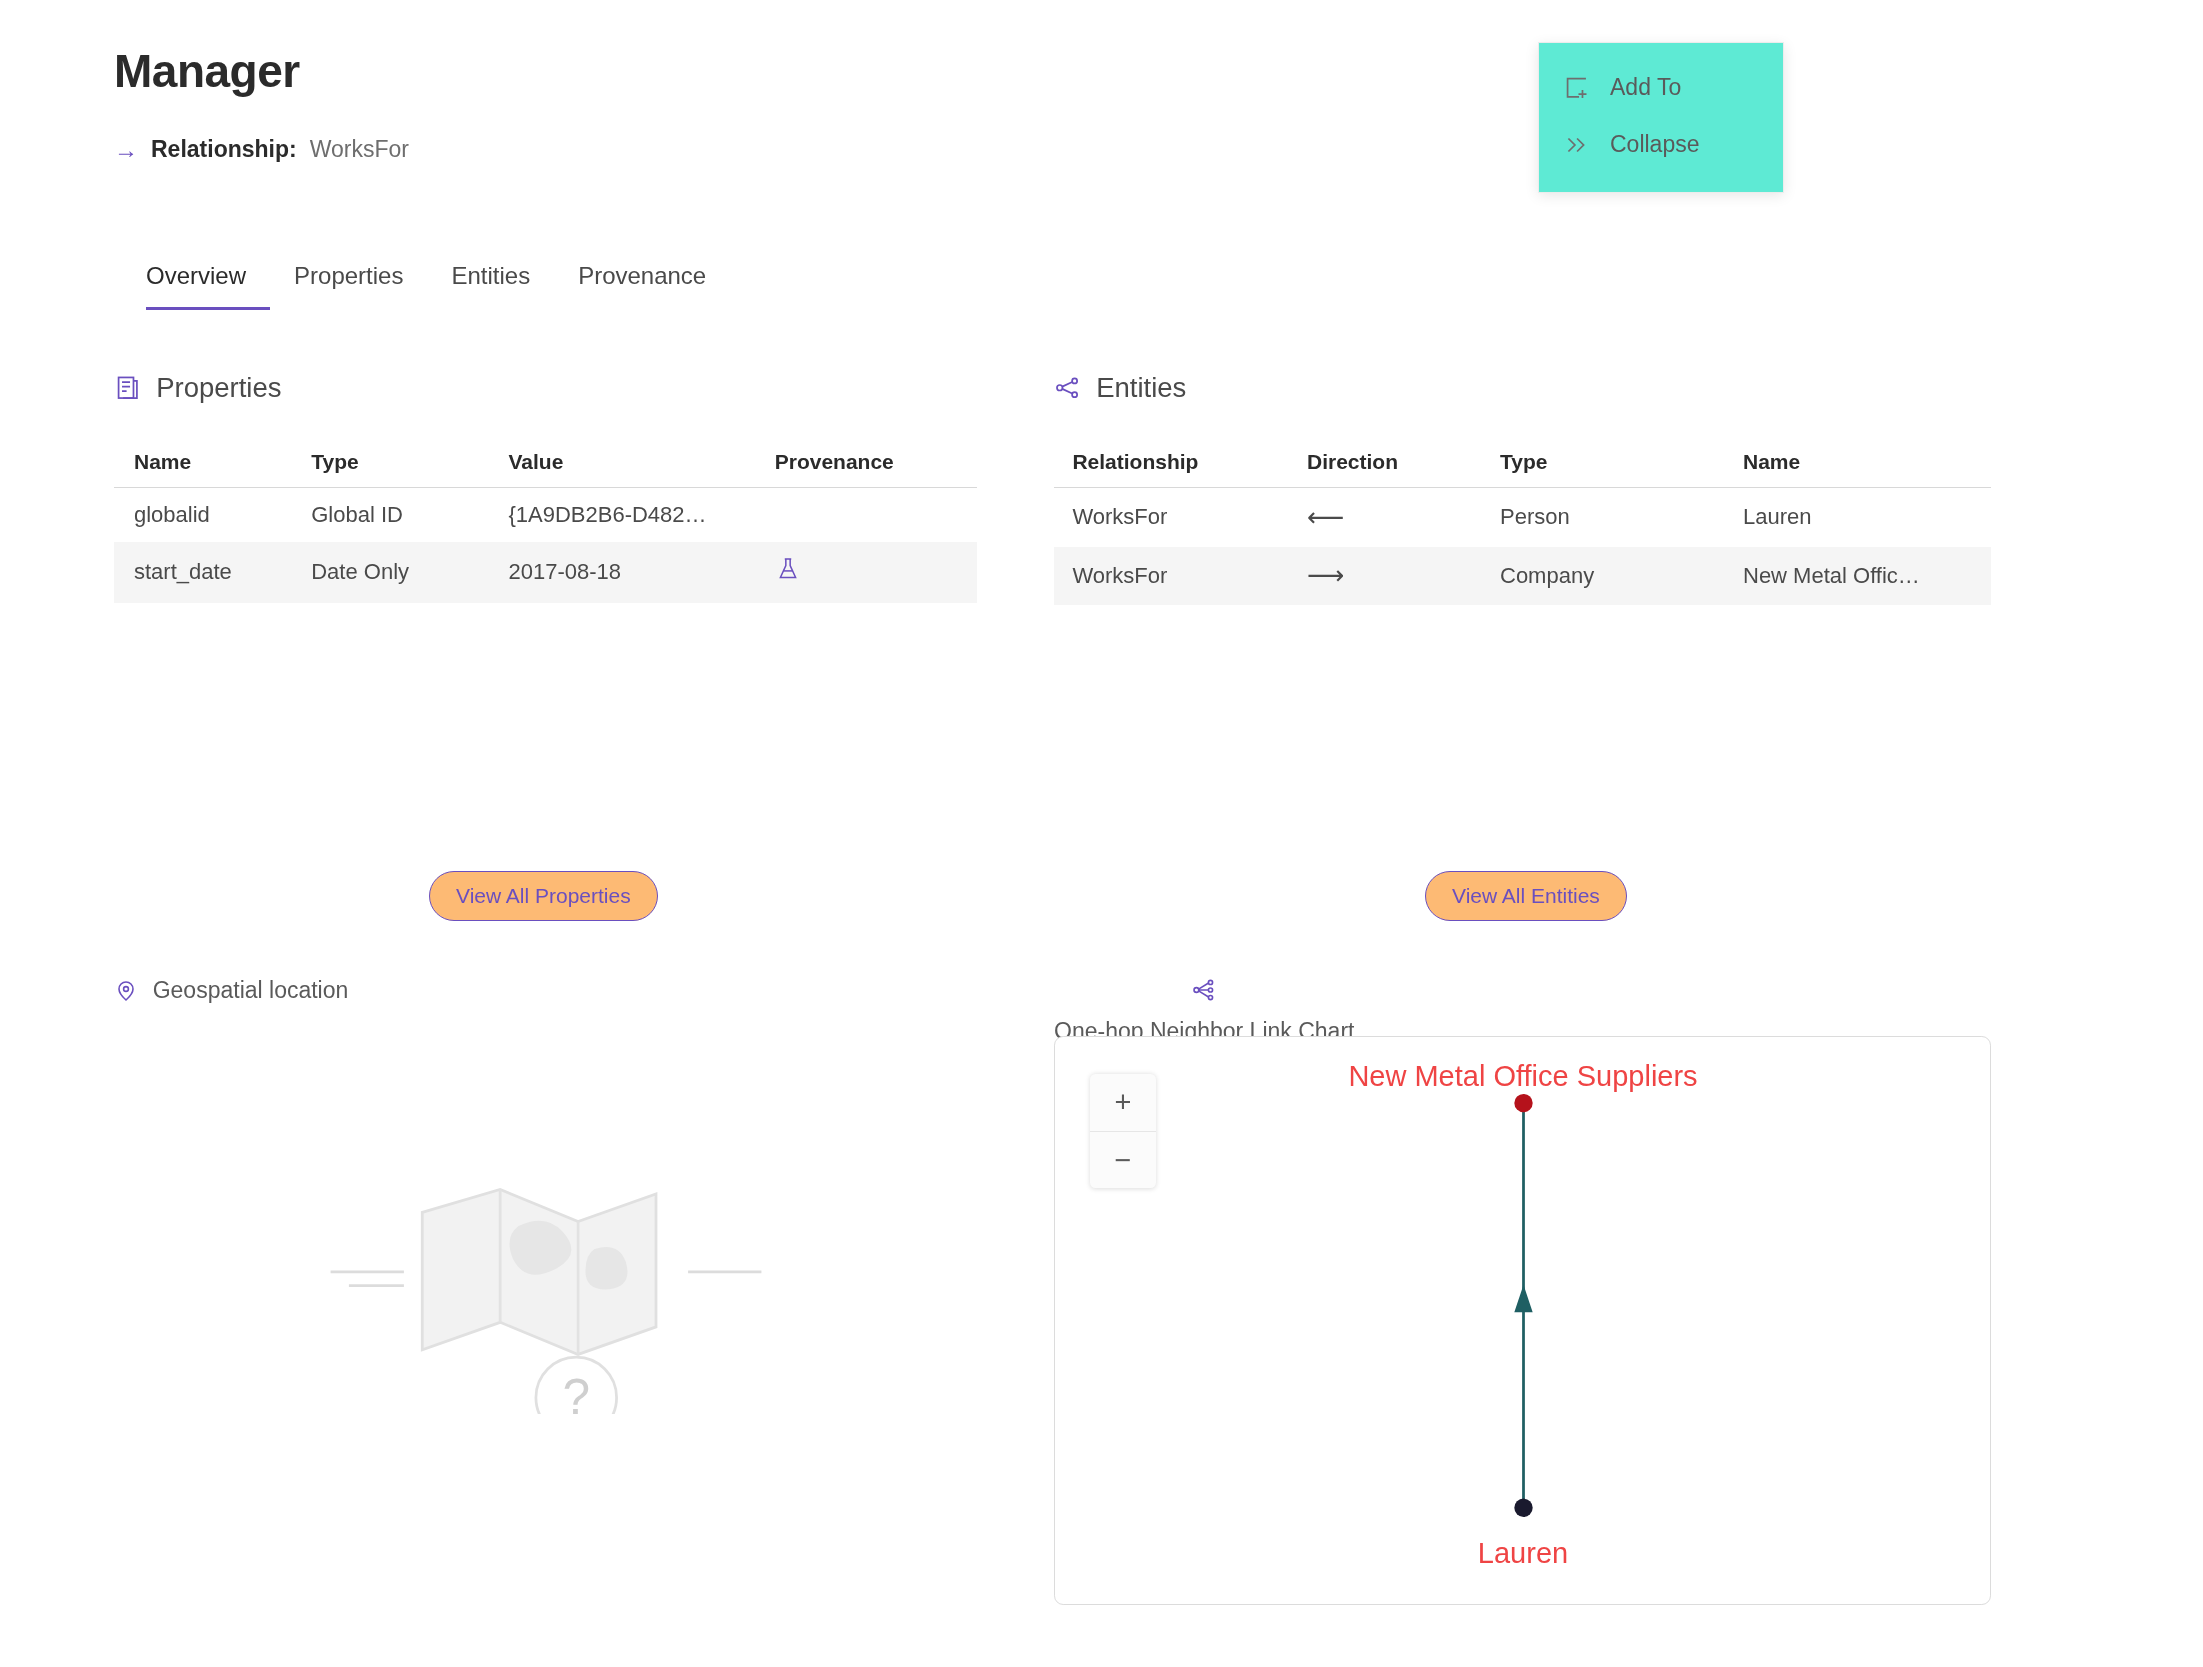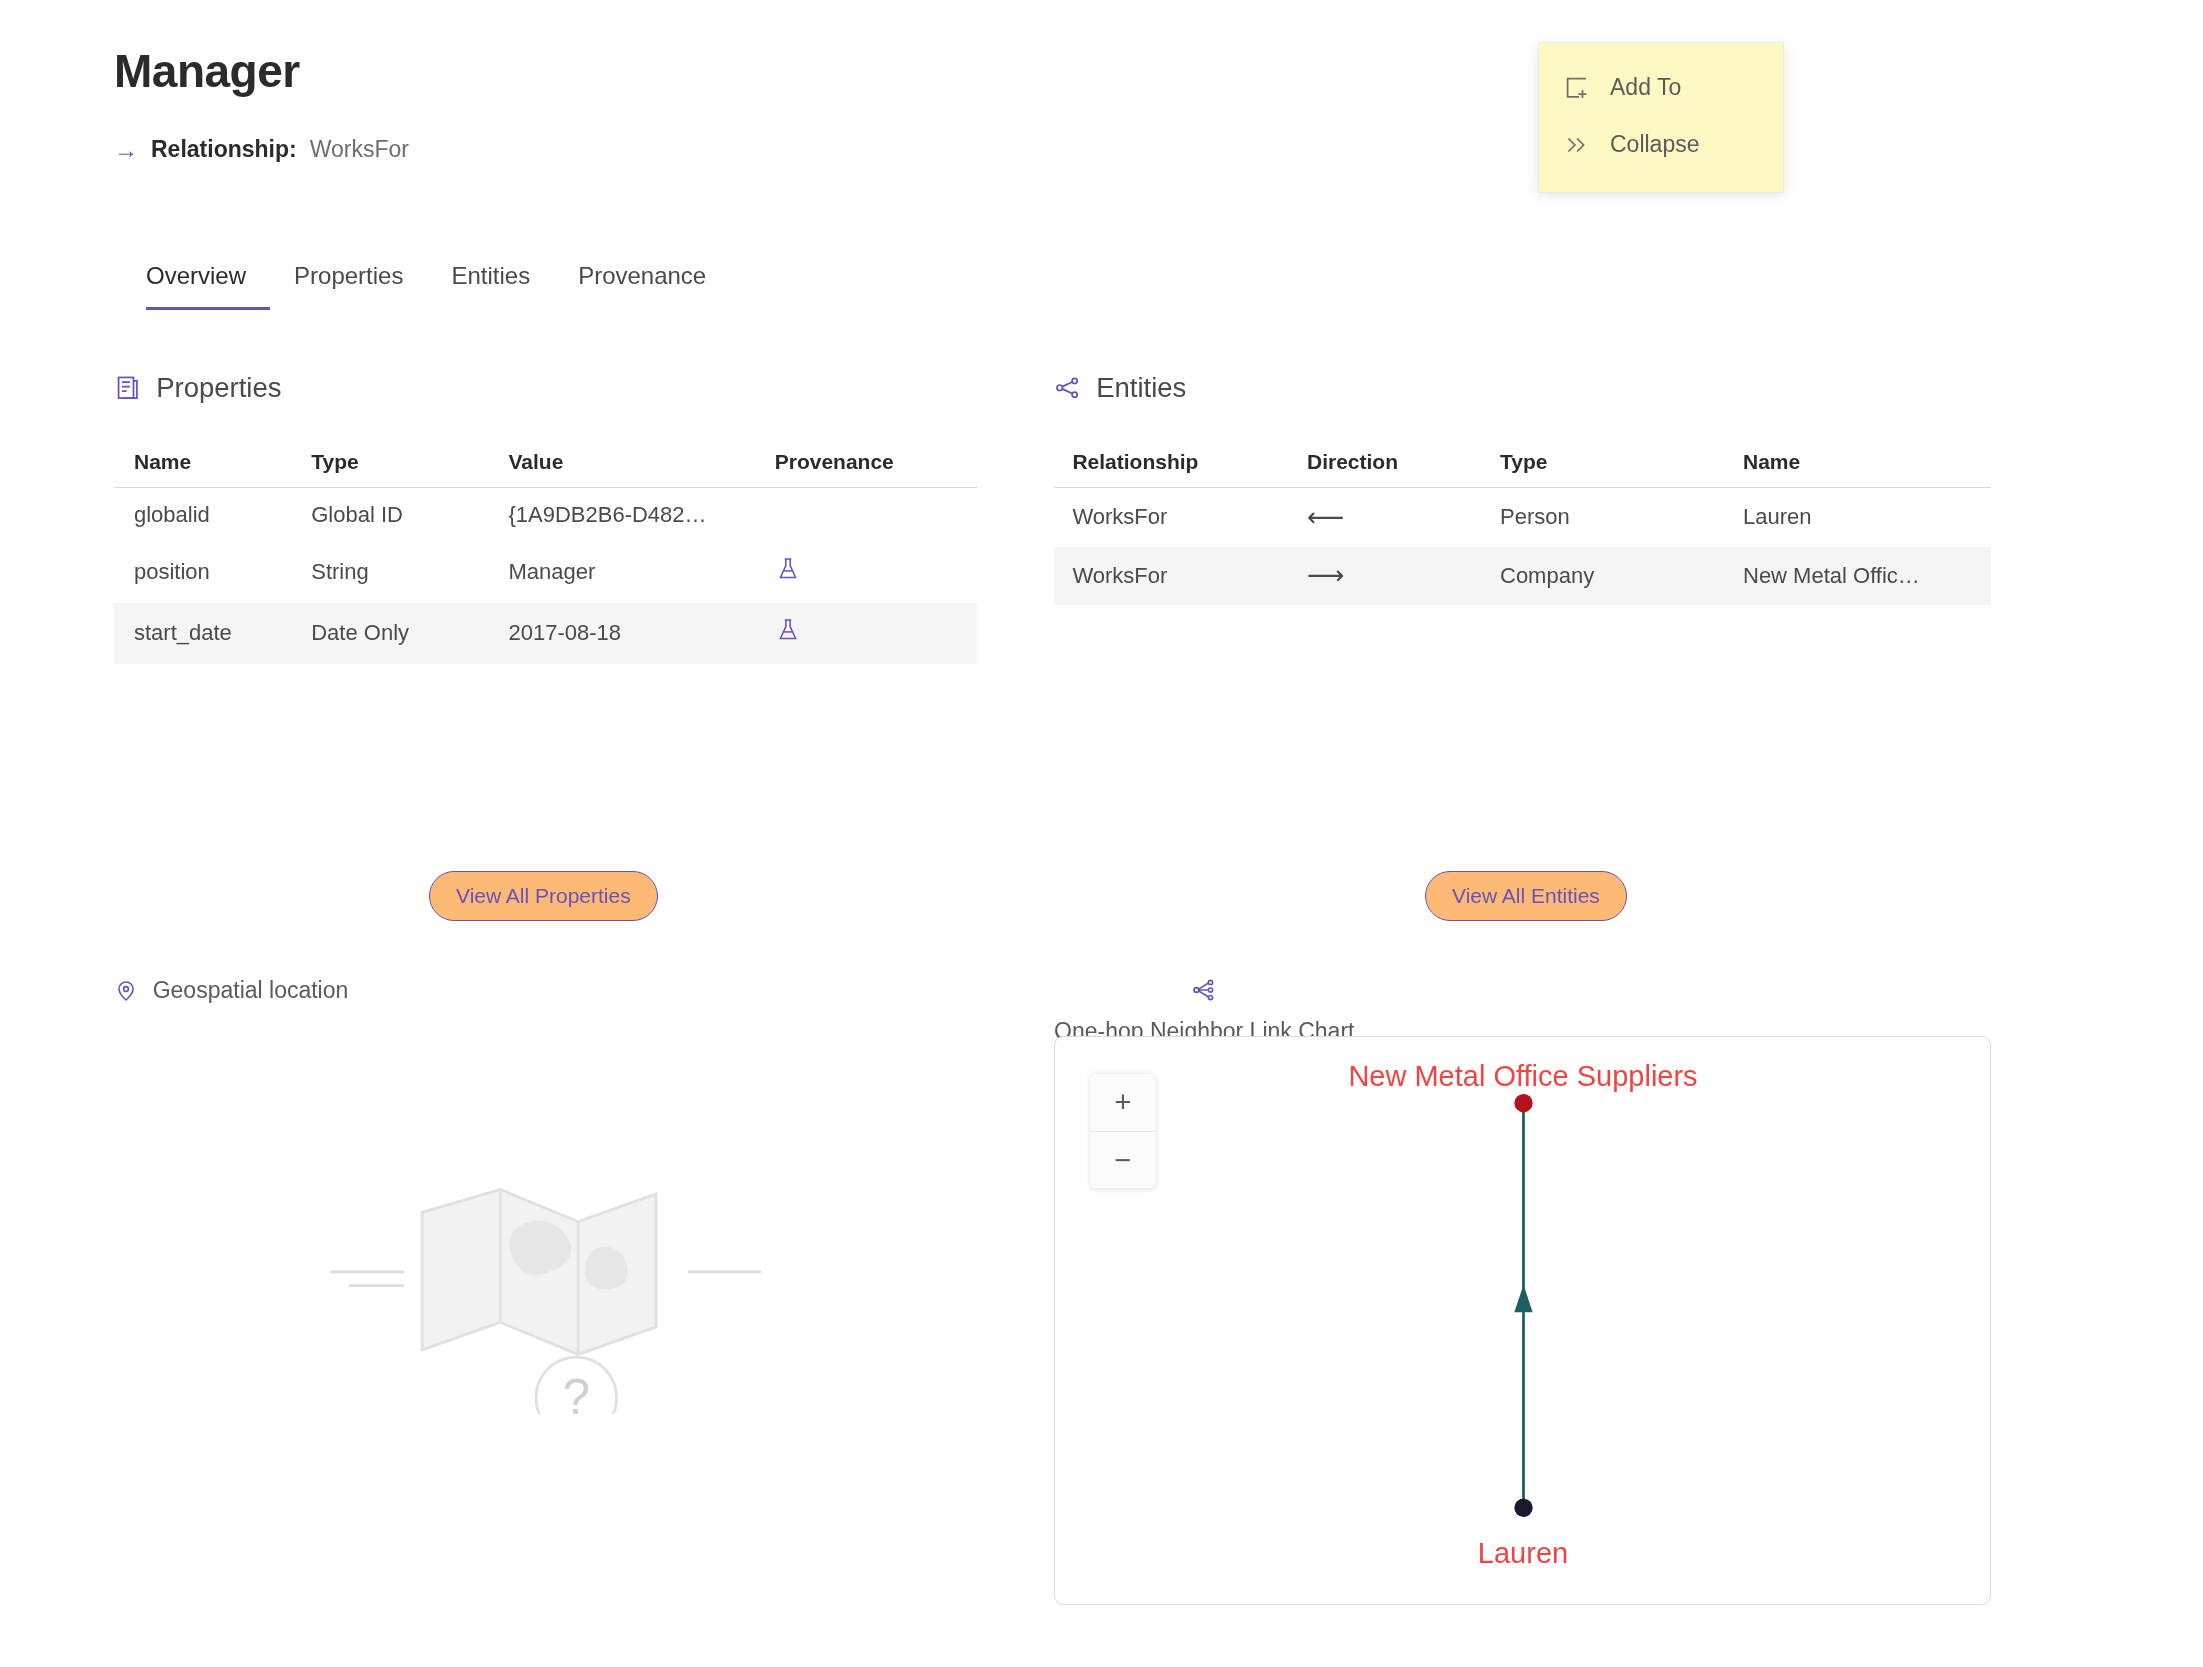--- a/index.html
+++ b/index.html
@@ -44,21 +44,21 @@
   }
   .subtitle-value {
     color: #6e6e6e;
   }
 
   
   .action-panel {
     position: absolute;
     right: 16.5px; top: 42px;
     width: 246px;
-    background: #fef9c3;
+    background: #5eead4;
     border: 0.9px solid #ececec;
     box-shadow: 0 2.8px 13px rgba(0,0,0,0.10);
     padding: 16.5px 0 18.4px 0;
   }
   .action-item {
     display: flex;
     align-items: center;
     gap: 20px;
     padding: 14.7px 24px;
     font-size: 23px;
@@ -280,34 +280,20 @@
         <th>Provenance</th>
       </tr>
     </thead>
     <tbody>
       <tr>
         <td>globalid</td>
         <td>Global ID</td>
         <td>{1A9DB2B6-D482…</td>
         <td></td>
       </tr>
-      <tr>
-        <td>position</td>
-        <td>String</td>
-        <td>Manager</td>
-        <td>
-          <span class="prov-ic">
-            <svg width="26" height="27.5" viewBox="0 0 24 24" fill="none" stroke="currentColor" stroke-width="1.4">
-              <path d="M10 3v6L5 20h14L14 9V3"></path>
-              <path d="M9 3h6"></path>
-              <path d="M8 14h8"></path>
-            </svg>
-          </span>
-        </td>
-      </tr>
       <tr class="alt">
         <td>start_date</td>
         <td>Date Only</td>
         <td>2017-08-18</td>
         <td>
           <span class="prov-ic">
             <svg width="26" height="27.5" viewBox="0 0 24 24" fill="none" stroke="currentColor" stroke-width="1.4">
               <path d="M10 3v6L5 20h14L14 9V3"></path>
               <path d="M9 3h6"></path>
               <path d="M8 14h8"></path>

